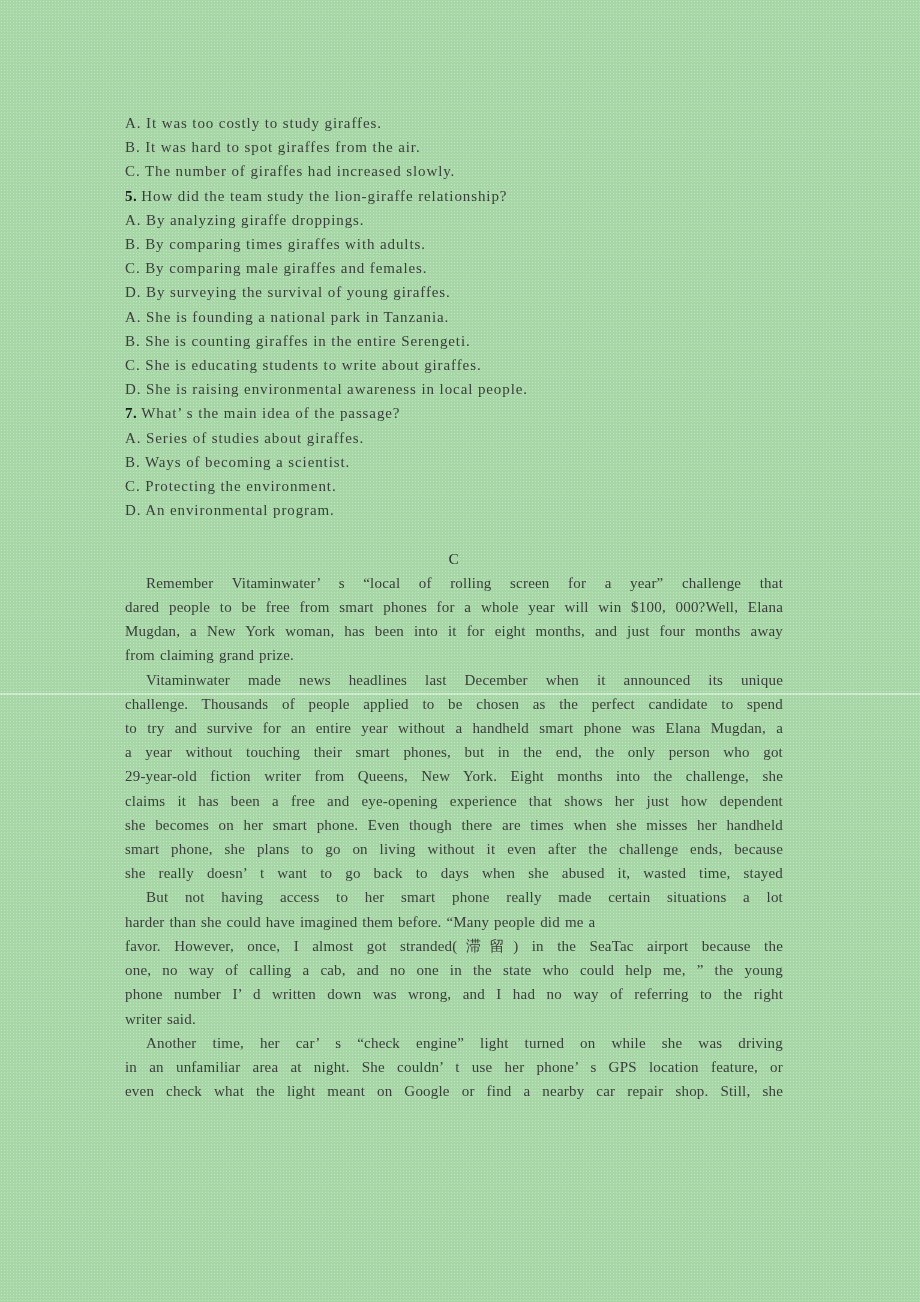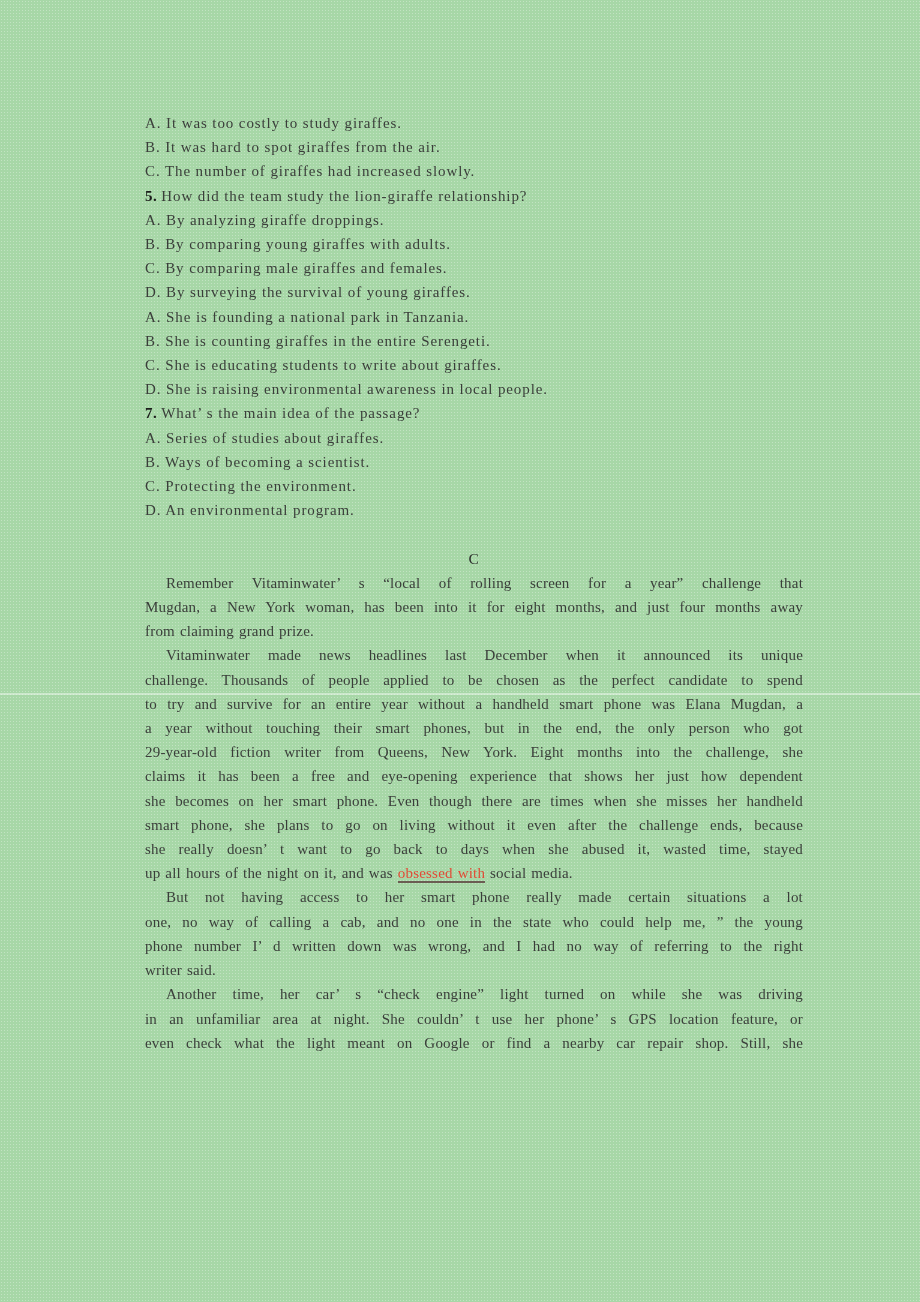--- a/index.html
+++ b/index.html
@@ -25,21 +25,21 @@
     background-size: 3px 3px;
   }
   .pagebreak-line {
     position: absolute;
     left: 0; top: 693px;
     width: 920px; height: 2px;
     background: rgba(255,255,255,0.42);
   }
   .col {
     position: absolute;
-    left: 145px; top: 111px;
+    left: 125px; top: 111px;
     width: 658px;
     color: var(--ink);
     font-size: 15px;
   }
   .line {
     line-height: 24.2px;
     min-height: 24.2px;
     text-align: left;
   }
   .quiz .line { letter-spacing: 0.9px; }
@@ -73,57 +73,59 @@
   <div class="pagebreak-line"></div>
 
   <main class="col">
 
     <section class="quiz">
       <div class="line">A. It was too costly to study giraffes.</div>
       <div class="line">B. It was hard to spot giraffes from the air.</div>
       <div class="line">C. The number of giraffes had increased slowly.</div>
       <div class="line"><span class="qnum">5.</span><span>How did the team study the lion-giraffe relationship?</span></div>
       <div class="line">A. By analyzing giraffe droppings.</div>
-      <div class="line">B. By comparing young giraffes with adults.</div>
+      <div class="line">B. By comparing times giraffes with adults.</div>
       <div class="line">C. By comparing male giraffes and females.</div>
       <div class="line">D. By surveying the survival of young giraffes.</div>
       <div class="line">A. She is founding a national park in Tanzania.</div>
       <div class="line">B. She is counting giraffes in the entire Serengeti.</div>
       <div class="line">C. She is educating students to write about giraffes.</div>
       <div class="line">D. She is raising environmental awareness in local people.</div>
       <div class="line"><span class="qnum">7.</span><span>What’ s the main idea of the passage?</span></div>
       <div class="line">A. Series of studies about giraffes.</div>
       <div class="line">B. Ways of becoming a scientist.</div>
       <div class="line">C. Protecting the environment.</div>
       <div class="line">D. An environmental program.</div>
     </section>
 
     <h2 class="heading">C</h2>
 
     <section class="para">
       <div class="line ind j">Remember Vitaminwater’ s “local of rolling screen for a year” challenge that</div>
+      <div class="line j">dared people to be free from smart phones for a whole year will win $100, 000?Well, Elana</div>
       <div class="line j">Mugdan, a New York woman, has been into it for eight months, and just four months away</div>
       <div class="line">from claiming grand prize.</div>
     </section>
 
     <section class="para">
       <div class="line ind j">Vitaminwater made news headlines last December when it announced its unique</div>
       <div class="line j">challenge. Thousands of people applied to be chosen as the perfect candidate to spend</div>
       <div class="line j">to try and survive for an entire year without a handheld smart phone was Elana Mugdan, a</div>
       <div class="line j">a year without touching their smart phones, but in the end, the only person who got</div>
       <div class="line j">29-year-old fiction writer from Queens, New York. Eight months into the challenge, she</div>
       <div class="line j">claims it has been a free and eye-opening experience that shows her just how dependent</div>
       <div class="line j">she becomes on her smart phone. Even though there are times when she misses her handheld</div>
       <div class="line j">smart phone, she plans to go on living without it even after the challenge ends, because</div>
       <div class="line j">she really doesn’ t want to go back to days when she abused it, wasted time, stayed</div>
-      <div class="line"><span>up all hours of the night on it, and was </span><span class="red">obsessed with</span><span> social media.</span></div>
     </section>
 
     <section class="para">
       <div class="line ind j">But not having access to her smart phone really made certain situations a lot</div>
+      <div class="line">harder than she could have imagined them before. “Many people did me a</div>
+      <div class="line j">favor. However, once, I almost got stranded(滞留) in the SeaTac airport because the</div>
       <div class="line j">one, no way of calling a cab, and no one in the state who could help me, ” the young</div>
       <div class="line j">phone number I’ d written down was wrong, and I had no way of referring to the right</div>
       <div class="line">writer said.</div>
     </section>
 
     <section class="para">
       <div class="line ind j">Another time, her car’ s “check engine” light turned on while she was driving</div>
       <div class="line j">in an unfamiliar area at night. She couldn’ t use her phone’ s GPS location feature, or</div>
       <div class="line j">even check what the light meant on Google or find a nearby car repair shop. Still, she</div>
     </section>

